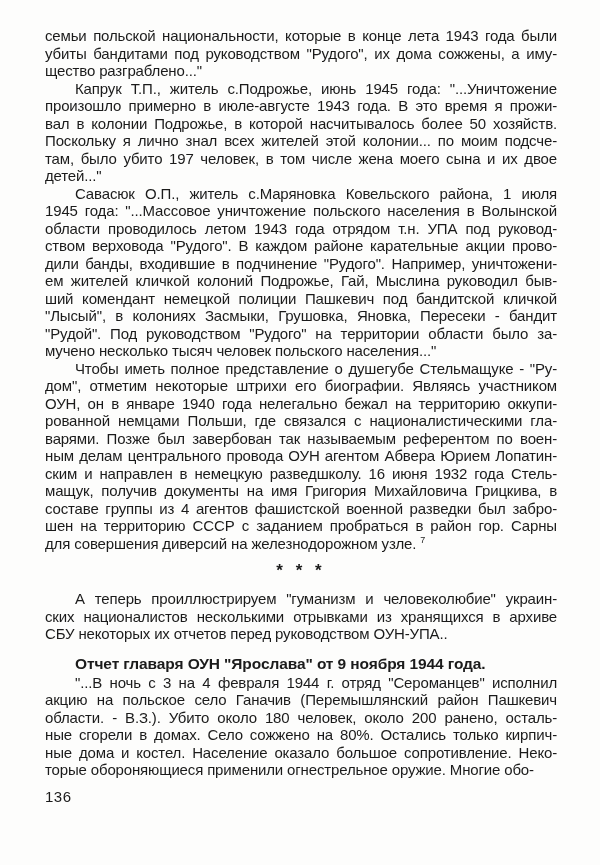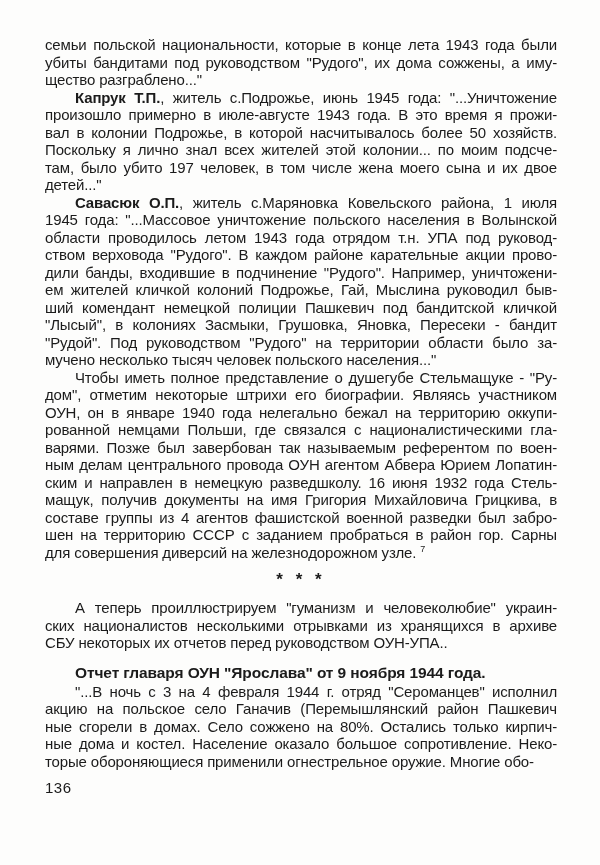--- a/index.html
+++ b/index.html
@@ -11,42 +11,42 @@
     height: 865px;
     position: relative;
     background: #fdfdfc;
     font-family: "Liberation Sans", "DejaVu Sans", sans-serif;
     color: #1b1b1b;
     overflow: hidden;
   }
   .text-column {
     position: absolute;
     left: 45px;
-    top: 36px;
+    top: 27px;
     width: 512px;
   }
   .para {
     margin: 0;
   }
   .line {
     font-size: 15px;
     line-height: 17.5px;
     letter-spacing: -0.15px;
     text-align: justify;
     text-align-last: justify;
     white-space: normal;
   }
   .line.last {
     text-align-last: left;
   }
   .line.indent {
     padding-left: 30px;
   }
   .line b {
-    font-weight: bold;
+    font-weight: normal;
   }
   .line sup {
     font-size: 9px;
     line-height: 0;
     vertical-align: super;
   }
   .separator {
     text-align: center;
     font-size: 17px;
     font-weight: bold;
@@ -116,18 +116,19 @@
     <div class="separator">* * *</div>
     <div class="para">
       <div class="line indent"><span>А теперь проиллюстрируем "гуманизм и человеколюбие" украин-</span></div>
       <div class="line"><span>ских националистов несколькими отрывками из хранящихся в архиве</span></div>
       <div class="line last"><span>СБУ некоторых их отчетов перед руководством ОУН-УПА..</span></div>
     </div>
     <div class="heading">Отчет главаря ОУН "Ярослава" от 9 ноября 1944 года.</div>
     <div class="para">
       <div class="line indent"><span>"...В ночь с 3 на 4 февраля 1944 г. отряд "Сероманцев" исполнил</span></div>
       <div class="line"><span>акцию на польское село Ганачив (Перемышлянский район Пашкевич</span></div>
+      <div class="line"><span>области. - В.З.). Убито около 180 человек, около 200 ранено, осталь-</span></div>
       <div class="line"><span>ные сгорели в домах. Село сожжено на 80%. Остались только кирпич-</span></div>
       <div class="line"><span>ные дома и костел. Население оказало большое сопротивление. Неко-</span></div>
       <div class="line last"><span>торые обороняющиеся применили огнестрельное оружие. Многие обо-</span></div>
     </div>
     <div class="page-number">136</div>
   </div>
 
 </body></html>

